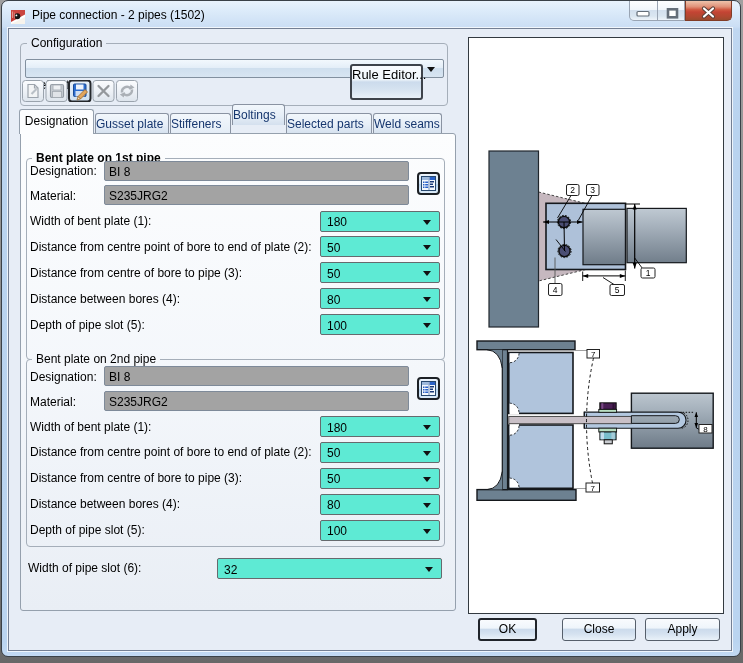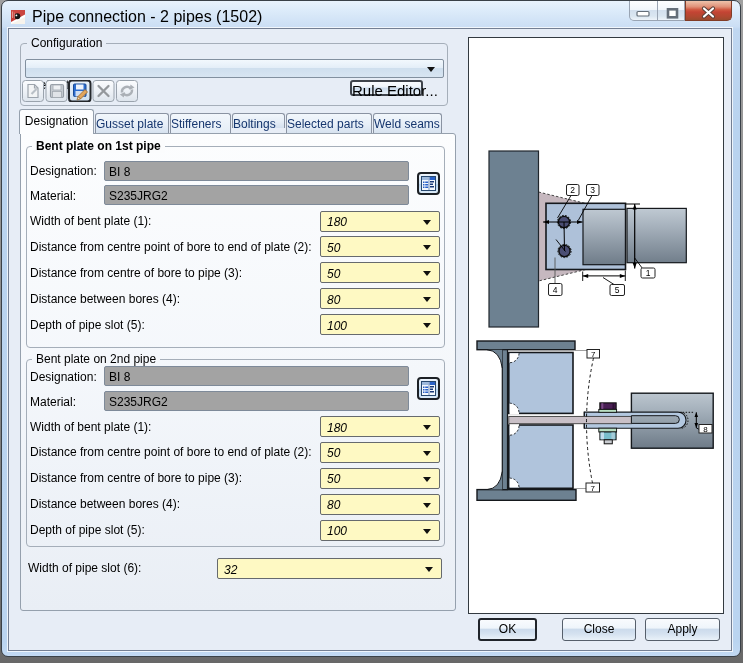--- a/index.html
+++ b/index.html
@@ -2,35 +2,35 @@
 <html><head>
 <meta charset="utf-8">
 <style>
 * { margin:0; padding:0; box-sizing:border-box; }
 html,body { width:743px; height:663px; overflow:hidden; }
 body { font-family:"Liberation Sans", sans-serif; background:linear-gradient(180deg,#a0a0a0 0%,#8a8a8a 55%,#686868 100%); position:relative; }
 .abs { position:absolute; }
 
 #win { position:absolute; left:1px; top:0; width:740px; height:657px; border-radius:7px; border:1px solid #3a4148; 
   background:linear-gradient(180deg,#e9f3fd 0px,#dcebfa 10px,#cbdef4 26px,#c0d7f1 28px,#b9d3ef 120px,#bad4f0 640px,#c3daf3 657px); }
-#titletxt { position:absolute; left:32px; top:8px; font-size:16px; color:#000; }
+#titletxt { position:absolute; left:32px; top:8px; font-size:12px; color:#000; }
 #client { position:absolute; left:8px; top:28px; width:724px; height:623px; background:#e7edf6; border:1px solid #747f93; box-shadow:0 0 0 1px rgba(255,255,255,0.75); }
 
 #capbtns { position:absolute; left:629px; top:1px; width:103px; height:20px; }
 .cb { position:absolute; top:0; height:20px; border:1px solid #99a4b3; border-top:none; background:linear-gradient(180deg,#fdfeff 0%,#f1f6fb 45%,#d3e0ee 50%,#dae6f1 80%,#eef4fa 100%); }
 #cb-min { left:0; width:29px; border-radius:0 0 0 5px; }
 #cb-max { left:29px; width:27px; border-left:none; }
 #cb-close { left:56px; width:47px; border-radius:0 0 5px 0; border:1px solid #823c26; border-top:none;
   background:linear-gradient(180deg,#eec3ab 0%,#e09279 30%,#d05a42 45%,#c44434 58%,#b04830 82%,#9a4a2e 100%); }
 
 .groupbox { position:absolute; border:1px solid #a5aeb9; border-radius:4px; }
 .gblabel { position:absolute; top:-8px; font-size:12px; padding:0 4px; white-space:nowrap; }
 .txt { font-size:12px; color:#000; white-space:nowrap; }
 .input { position:absolute; background:#a3a3a3; border:1px solid #7e8a99; border-radius:2px; font-size:12px; padding:3px 0 0 4px; color:#000; }
-.combo { position:absolute; background:#fef9c3; border:1px solid #666a6e; border-radius:2px; font-size:12px; color:#000;font-style:italic; }
+.combo { position:absolute; background:#5eead4; border:1px solid #666a6e; border-radius:2px; font-size:12px; color:#000; }
 .combo .cv { position:absolute; left:6px; top:3.5px; }
 .combo .arr { position:absolute; right:8px; top:8px; width:0; height:0; border-left:4.5px solid transparent; border-right:4.5px solid transparent; border-top:5px solid #111; }
 .btn { position:absolute; border:1px solid #565f6b; border-radius:3px; text-align:center; color:#000; font-size:12px;
   background:linear-gradient(180deg,#f9fbfe 0%,#eff5fb 42%,#ccdbec 50%,#d5e2f0 72%,#e9f1f9 100%); }
 
 .tab { position:absolute; font-size:12px; border:1px solid #8a93a2; border-bottom:none; border-radius:3px 3px 0 0;
   background:linear-gradient(180deg,#f2f7fc 0%,#e6eef7 55%,#d4e0ee 100%); color:#16366e; }
 #tabpanel { position:absolute; left:20px; top:133px; width:436px; height:478px; border:1px solid #95a0ad; border-radius:0 3px 3px 3px;
   background:linear-gradient(180deg,#fcfdfe 0%,#f4f7fb 50%,#e9eef5 100%); }
 #tab-active { position:absolute; left:19px; top:109px; width:75px; height:25px; border:1px solid #95a0ad; border-bottom:none; border-radius:3px 3px 0 0;
@@ -126,31 +126,31 @@
 
   <g fill="none" stroke="#a9aeb4" stroke-width="2.4" opacity="0.95">
     <path d="M100,12.5 A5,5 0 0 1 108.5,8.3"></path>
     <path d="M110,9.5 A5,5 0 0 1 101.5,13.7"></path>
   </g>
   <g fill="#a9aeb4" opacity="0.95">
     <polygon points="108.5,4.5 112.5,7.5 107.5,10"></polygon>
     <polygon points="101.8,17.5 97.8,14.5 102.8,12"></polygon>
   </g>
 </svg>
-<div class="btn" style="left:350px;top:80px;width:73px;height:16px;border:2px solid #3e434b;line-height:18px;white-space:nowrap;font-size:15px;">Rule Editor...</div>
+<div class="btn" style="left:350px;top:64px;width:73px;height:36px;border:2px solid #3e434b;line-height:18px;white-space:nowrap;font-size:13px;">Rule Editor...</div>
 
 <div class="tab" style="left:95px;top:113px;width:74px;height:21px;line-height:20px;">Gusset plate</div>
 <div class="tab" style="left:170px;top:113px;width:61px;height:32px;line-height:20px;">Stiffeners</div>
-<div class="tab" style="left:232px;top:113px;width:53px;height:15px;line-height:20px;">Boltings</div>
+<div class="tab" style="left:232px;top:104px;width:53px;height:21px;line-height:20px;">Boltings</div>
 <div class="tab" style="left:286px;top:113px;width:86px;height:21px;line-height:20px;">Selected parts</div>
 <div class="tab" style="left:373px;top:113px;width:69px;height:21px;line-height:20px;">Weld seams</div>
 <div id="tabpanel"></div>
 <div id="tab-active" style="line-height:23px;">Designation</div>
 
-<div class="groupbox" style="left:26px;top:146px;width:419px;height:202px;">
+<div class="groupbox" style="left:26px;top:158px;width:419px;height:202px;">
   <div class="gblabel" style="left:5px;background:#fbfcfd;font-weight:bold;">Bent plate on 1st pipe</div>
 </div>
 <div class="txt abs" style="left:30px;top:164px;">Designation:</div>
 <div class="input" style="left:104px;top:160.5px;width:304.5px;height:20px;">BI 8</div>
 <div class="txt abs" style="left:30px;top:188.5px;">Material:</div>
 <div class="input" style="left:104px;top:185px;width:304.5px;height:20px;">S235JRG2</div>
 <div class="catbtn" style="left:417px;top:172px;">
     <svg width="15" height="15" viewBox="0 0 15 15">
   <rect x="0.5" y="0.5" width="14" height="14" fill="#f4f8fc" stroke="#27486e"></rect>
   <rect x="1" y="1" width="6.5" height="3" fill="#9db9dc"></rect>

